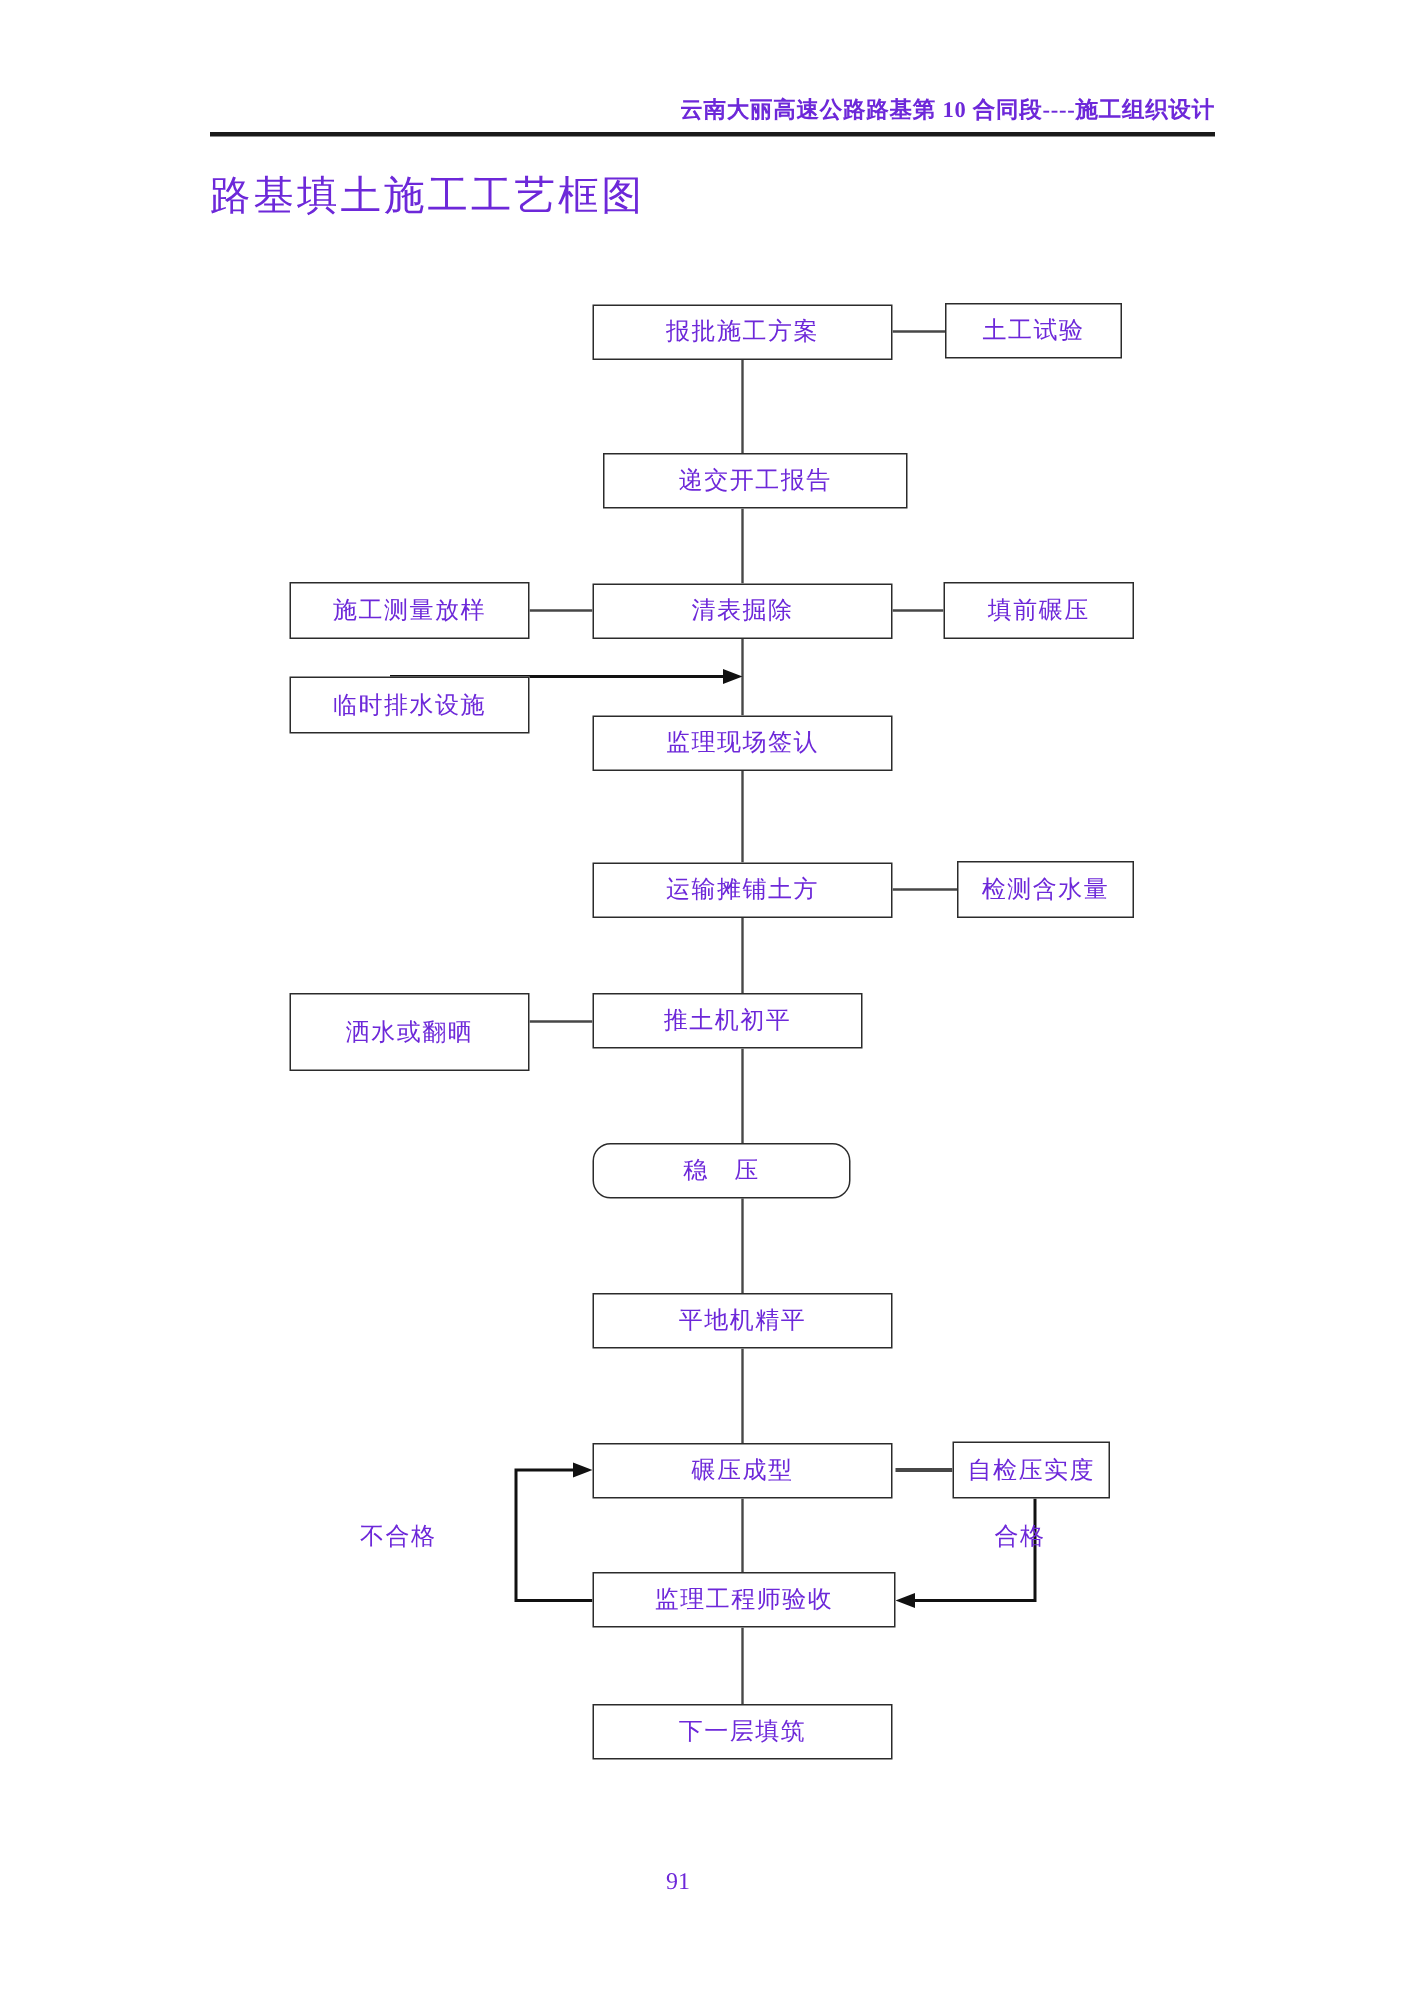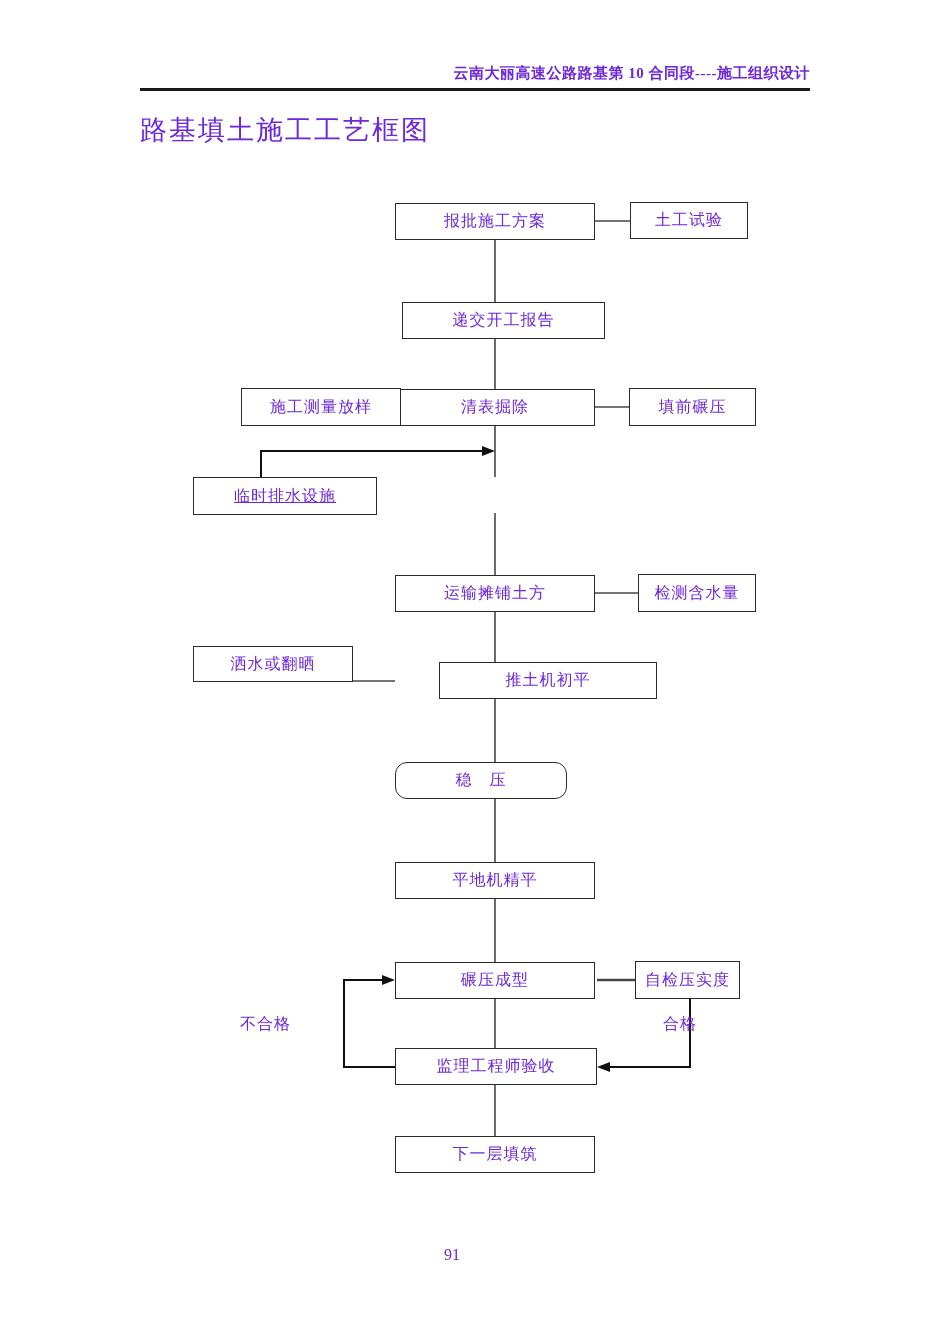--- a/index.html
+++ b/index.html
@@ -113,31 +113,32 @@
 
     <g stroke="#111111" stroke-width="2" fill="none">
       <polyline points="690,999 690,1067 610,1067"></polyline>
       <polygon points="597,1067 610,1062 610,1072" fill="#111111" stroke="none"></polygon>
     </g>
   </svg>
 
   <div class="node" style="left:395px; top:203px; width:200px; height:37px;">报批施工方案</div>
   <div class="node" style="left:402px; top:302px; width:203px; height:37px;">递交开工报告</div>
   <div class="node" style="left:395px; top:389px; width:200px; height:37px;">清表掘除</div>
+  <div class="node" style="left:395px; top:477px; width:200px; height:37px;">监理现场签认</div>
   <div class="node" style="left:395px; top:575px; width:200px; height:37px;">运输摊铺土方</div>
-  <div class="node" style="left:395px; top:662px; width:218px; height:37px;margin-left:44px;">推土机初平</div>
+  <div class="node" style="left:395px; top:662px; width:180px; height:37px;">推土机初平</div>
   <div class="node" style="left:395px; top:762px; width:172px; height:37px;border-radius:12px;">稳　压</div>
   <div class="node" style="left:395px; top:862px; width:200px; height:37px;">平地机精平</div>
   <div class="node" style="left:395px; top:962px; width:200px; height:37px;">碾压成型</div>
   <div class="node" style="left:395px; top:1048px; width:202px; height:37px;">监理工程师验收</div>
   <div class="node" style="left:395px; top:1136px; width:200px; height:37px;">下一层填筑</div>
 
-  <div class="node" style="left:193px; top:388px; width:160px; height:38px;margin-left:48px;">施工测量放样</div>
-  <div class="node" style="left:193px; top:477px; width:184px; height:38px;text-decoration:underline;">临时排水设施</div>
-  <div class="node" style="left:193px; top:646px; width:160px; height:36px;">洒水或翻晒</div>
+  <div class="node" style="left:193px; top:388px; width:160px; height:38px;">施工测量放样</div>
+  <div class="node" style="left:193px; top:451px; width:160px; height:38px;">临时排水设施</div>
+  <div class="node" style="left:193px; top:662px; width:160px; height:52px;">洒水或翻晒</div>
 
   <div class="node" style="left:630px; top:202px; width:118px; height:37px;">土工试验</div>
   <div class="node" style="left:629px; top:388px; width:127px; height:38px;">填前碾压</div>
   <div class="node" style="left:638px; top:574px; width:118px; height:38px;">检测含水量</div>
   <div class="node" style="left:635px; top:961px; width:105px; height:38px;">自检压实度</div>
 
   <div class="edge-label" style="left:240px; top:1014px;">不合格</div>
   <div class="edge-label" style="left:663px; top:1014px;">合格</div>
 
   <div class="page-number">91</div>

